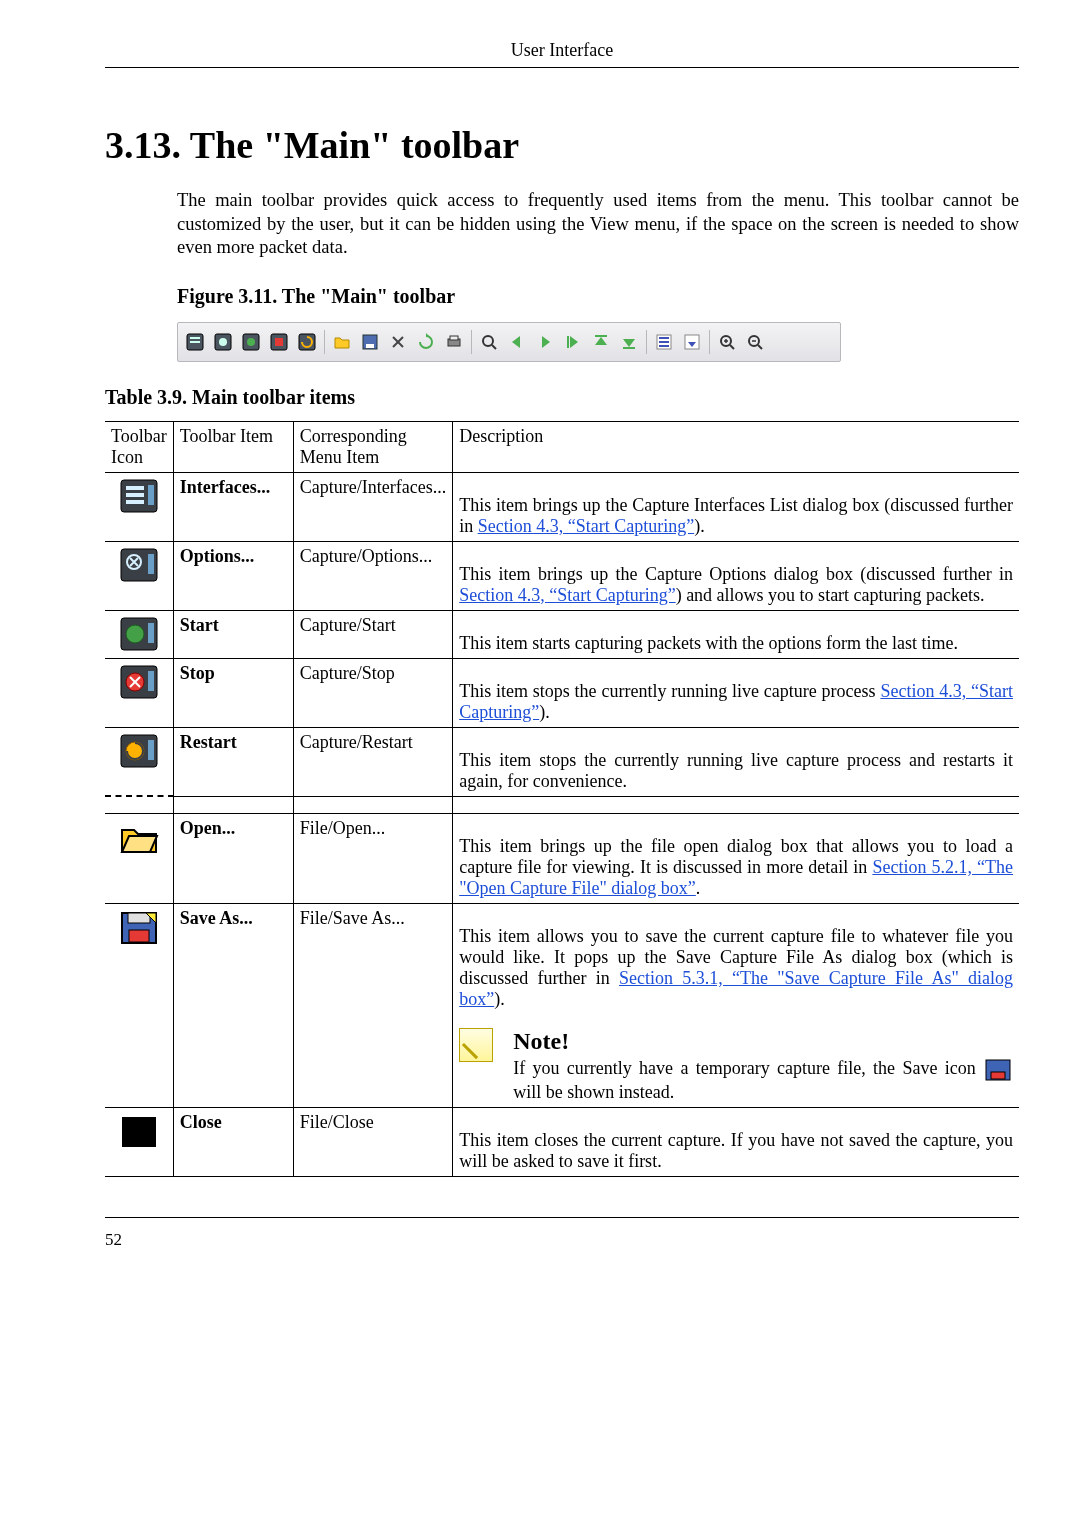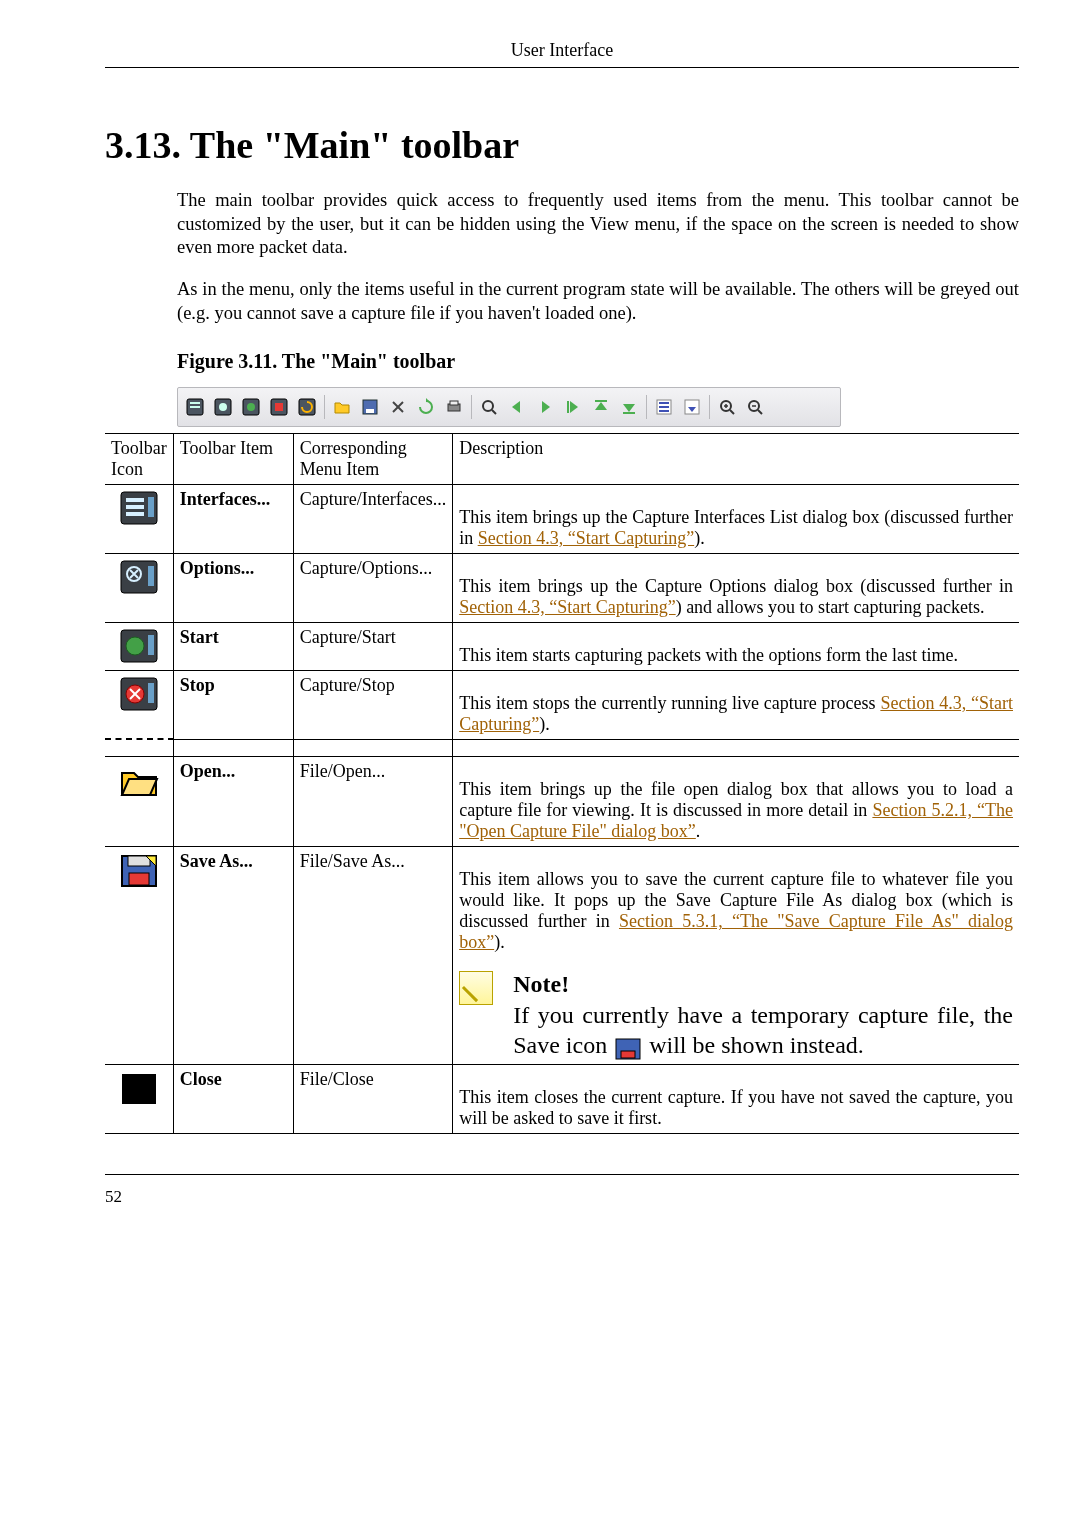--- a/index.html
+++ b/index.html
@@ -90,21 +90,21 @@
     padding-top: 22px;
   }
   table.items col.c-icon { width: 65px; }
   table.items col.c-item { width: 120px; }
   table.items col.c-menu { width: 125px; }
   table.items col.c-desc { }
   .col-sep {
     border-right: 1px solid #000;
   }
   a.xref {
-    color: #a16207;
+    color: #1d4ed8;
     text-decoration: underline;
   }
   .note-box {
     display: flex;
     align-items: flex-start;
     margin-top: 18px;
   }
   .note-icon {
     width: 32px;
     height: 32px;
@@ -121,21 +121,21 @@
     border-left: 3px solid #b9a200;
     transform: rotate(-45deg);
   }
   .note-body { flex:1; }
   .note-title {
     font-size: 24px;
     font-weight: bold;
     margin: 0 0 2px 0;
   }
   .note-text {
-    font-size: 24px;
+    font-size: 18px;
     line-height: 1.25;
     text-align: justify;
   }
   .inline-icon {
     display: inline-block;
     width: 26px;
     height: 22px;
     vertical-align: middle;
     margin: 0 2px;
   }
@@ -151,21 +151,20 @@
 
 <div class="page">
 
   <div class="running-head">User Interface</div>
   <hr class="rule">
 
   <h1 class="section-title">3.13. The "Main" toolbar</h1>
 
   <div class="body-block">
     <p>The main toolbar provides quick access to frequently used items from the menu. This toolbar cannot be customized by the user, but it can be hidden using the View menu, if the space on the screen is needed to show even more packet data.</p>
-    <p>As in the menu, only the items useful in the current program state will be available. The others will be greyed out (e.g. you cannot save a capture file if you haven't loaded one).</p>
 
     <h3 class="fig-caption">Figure 3.11. The "Main" toolbar</h3>
 
     <div class="toolbar-strip">
       <span class="tb-btn">
           <svg width="18" height="18">
             <rect x="1" y="1" width="16" height="16" rx="2" fill="#4b5560" stroke="#000"></rect>
             <rect x="4" y="4" width="10" height="2" fill="#cfe"></rect>
             <rect x="4" y="8" width="10" height="2" fill="#cfe"></rect>
           </svg>
@@ -286,20 +285,21 @@
       <span class="tb-btn">
           <svg width="18" height="18">
             <circle cx="8" cy="8" r="5" fill="none" stroke="#333" stroke-width="2"></circle>
             <line x1="12" y1="12" x2="16" y2="16" stroke="#333" stroke-width="2"></line>
             <line x1="6" y1="8" x2="10" y2="8" stroke="#333" stroke-width="1.5"></line>
           </svg>
         </span>
     </div>
   </div>
 
+  <h3 class="tbl-caption">Table 3.9. Main toolbar items</h3>
 
   <table class="items">
     <colgroup>
       <col class="c-icon">
         <col class="c-item">
         <col class="c-menu">
         <col class="c-desc">
     </colgroup>
     <thead>
       <tr>
@@ -367,20 +367,33 @@
               <rect x="28" y="6" width="6" height="20" fill="#6aa0c8"></rect>
             </svg>
         </td>
         <td class="col-sep"><b>Stop</b></td>
         <td class="col-sep">Capture/Stop</td>
         <td class="col-desc">
           <span>This item stops the currently running live capture process </span><a href="#" class="xref">Section 4.3, “Start Capturing”</a><span>).</span>
         </td>
       </tr>
 
+      <tr>
+        <td class="col-sep icon-cell">
+          <svg width="38" height="34">
+              <rect x="1" y="1" width="36" height="32" rx="3" fill="#3a3f45" stroke="#000"></rect>
+              <circle cx="15" cy="17" r="9" fill="#ffb300" stroke="#8a5a00"></circle>
+              <path d="M15 9a8 8 0 1 1-8 8" fill="none" stroke="#3a3f45" stroke-width="2"></path>
+              <rect x="28" y="6" width="6" height="20" fill="#6aa0c8"></rect>
+            </svg>
+        </td>
+        <td class="col-sep"><b>Restart</b></td>
+        <td class="col-sep">Capture/Restart</td>
+        <td class="col-desc">This item stops the currently running live capture process and restarts it again, for convenience.</td>
+      </tr>
 
       <tr>
           <td class="col-sep" style="border-top:2px dashed #000;height:8px;"></td>
           <td class="col-sep"></td>
           <td class="col-sep"></td>
           <td></td>
         </tr>
 
       <tr>
         <td class="col-sep icon-cell">

